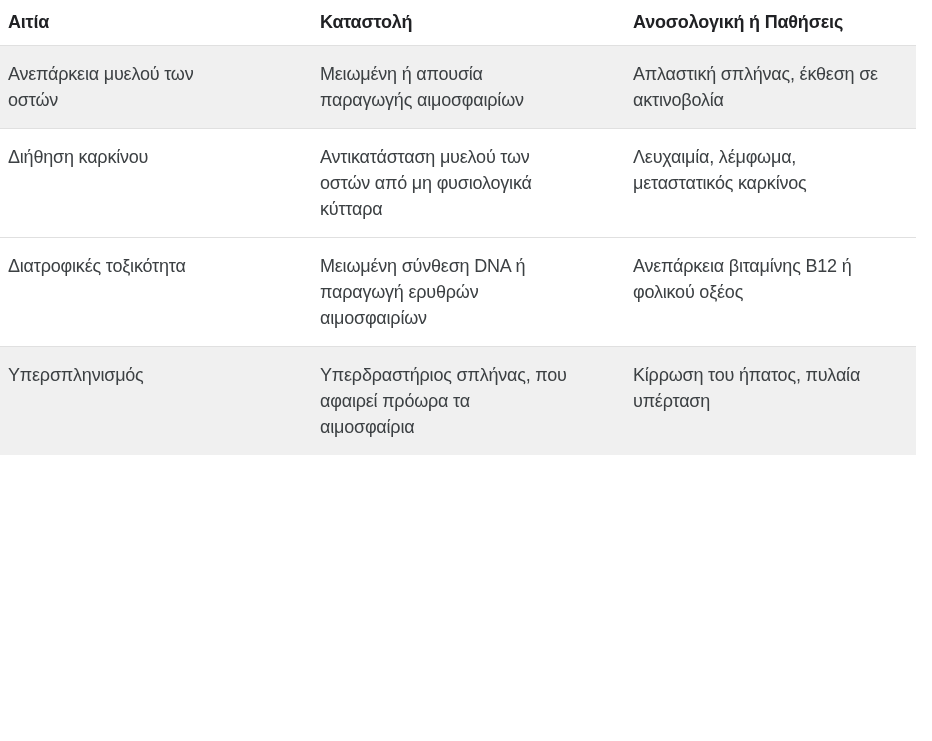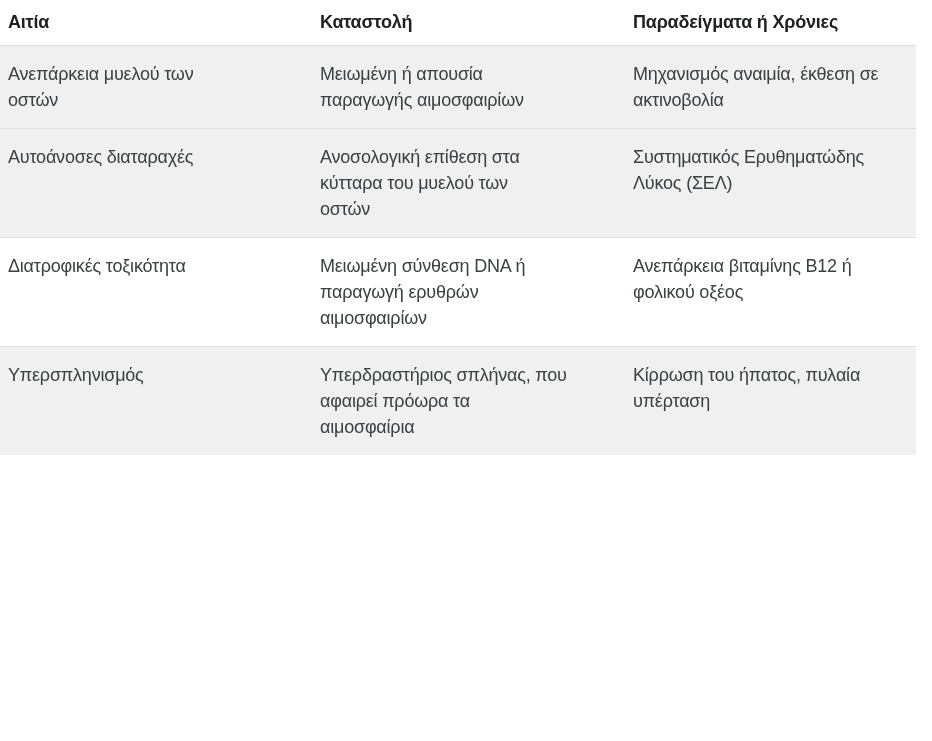--- a/index.html
+++ b/index.html
@@ -57,39 +57,39 @@
 <table class="data-table">
   <colgroup>
     <col style="width:312px">
     <col style="width:313px">
     <col style="width:291px">
   </colgroup>
   <thead>
     <tr>
       <th>Αιτία</th>
       <th>Καταστολή</th>
-      <th>Παραδείγματα ή Χρόνιες</th>
+      <th>Ανοσολογική ή Παθήσεις</th>
     </tr>
   </thead>
   <tbody>
     <tr class="stripe">
       <td>Ανεπάρκεια μυελού των
 οστών</td>
       <td>Μειωμένη ή απουσία
 παραγωγής αιμοσφαιρίων</td>
-      <td>Μηχανισμός αναιμία, έκθεση σε
+      <td>Απλαστική σπλήνας, έκθεση σε
 ακτινοβολία</td>
     </tr>
-    <tr class="stripe">
-      <td>Αυτοάνοσες διαταραχές</td>
-      <td>Ανοσολογική επίθεση στα
-κύτταρα του μυελού των
-οστών</td>
-      <td>Συστηματικός Ερυθηματώδης
-Λύκος (ΣΕΛ)</td>
+    <tr>
+      <td>Διήθηση καρκίνου</td>
+      <td>Αντικατάσταση μυελού των
+οστών από μη φυσιολογικά
+κύτταρα</td>
+      <td>Λευχαιμία, λέμφωμα,
+μεταστατικός καρκίνος</td>
     </tr>
     <tr>
       <td>Διατροφικές τοξικότητα</td>
       <td>Μειωμένη σύνθεση DNA ή
 παραγωγή ερυθρών
 αιμοσφαιρίων</td>
       <td>Ανεπάρκεια βιταμίνης B12 ή
 φολικού οξέος</td>
     </tr>
     <tr class="stripe">

